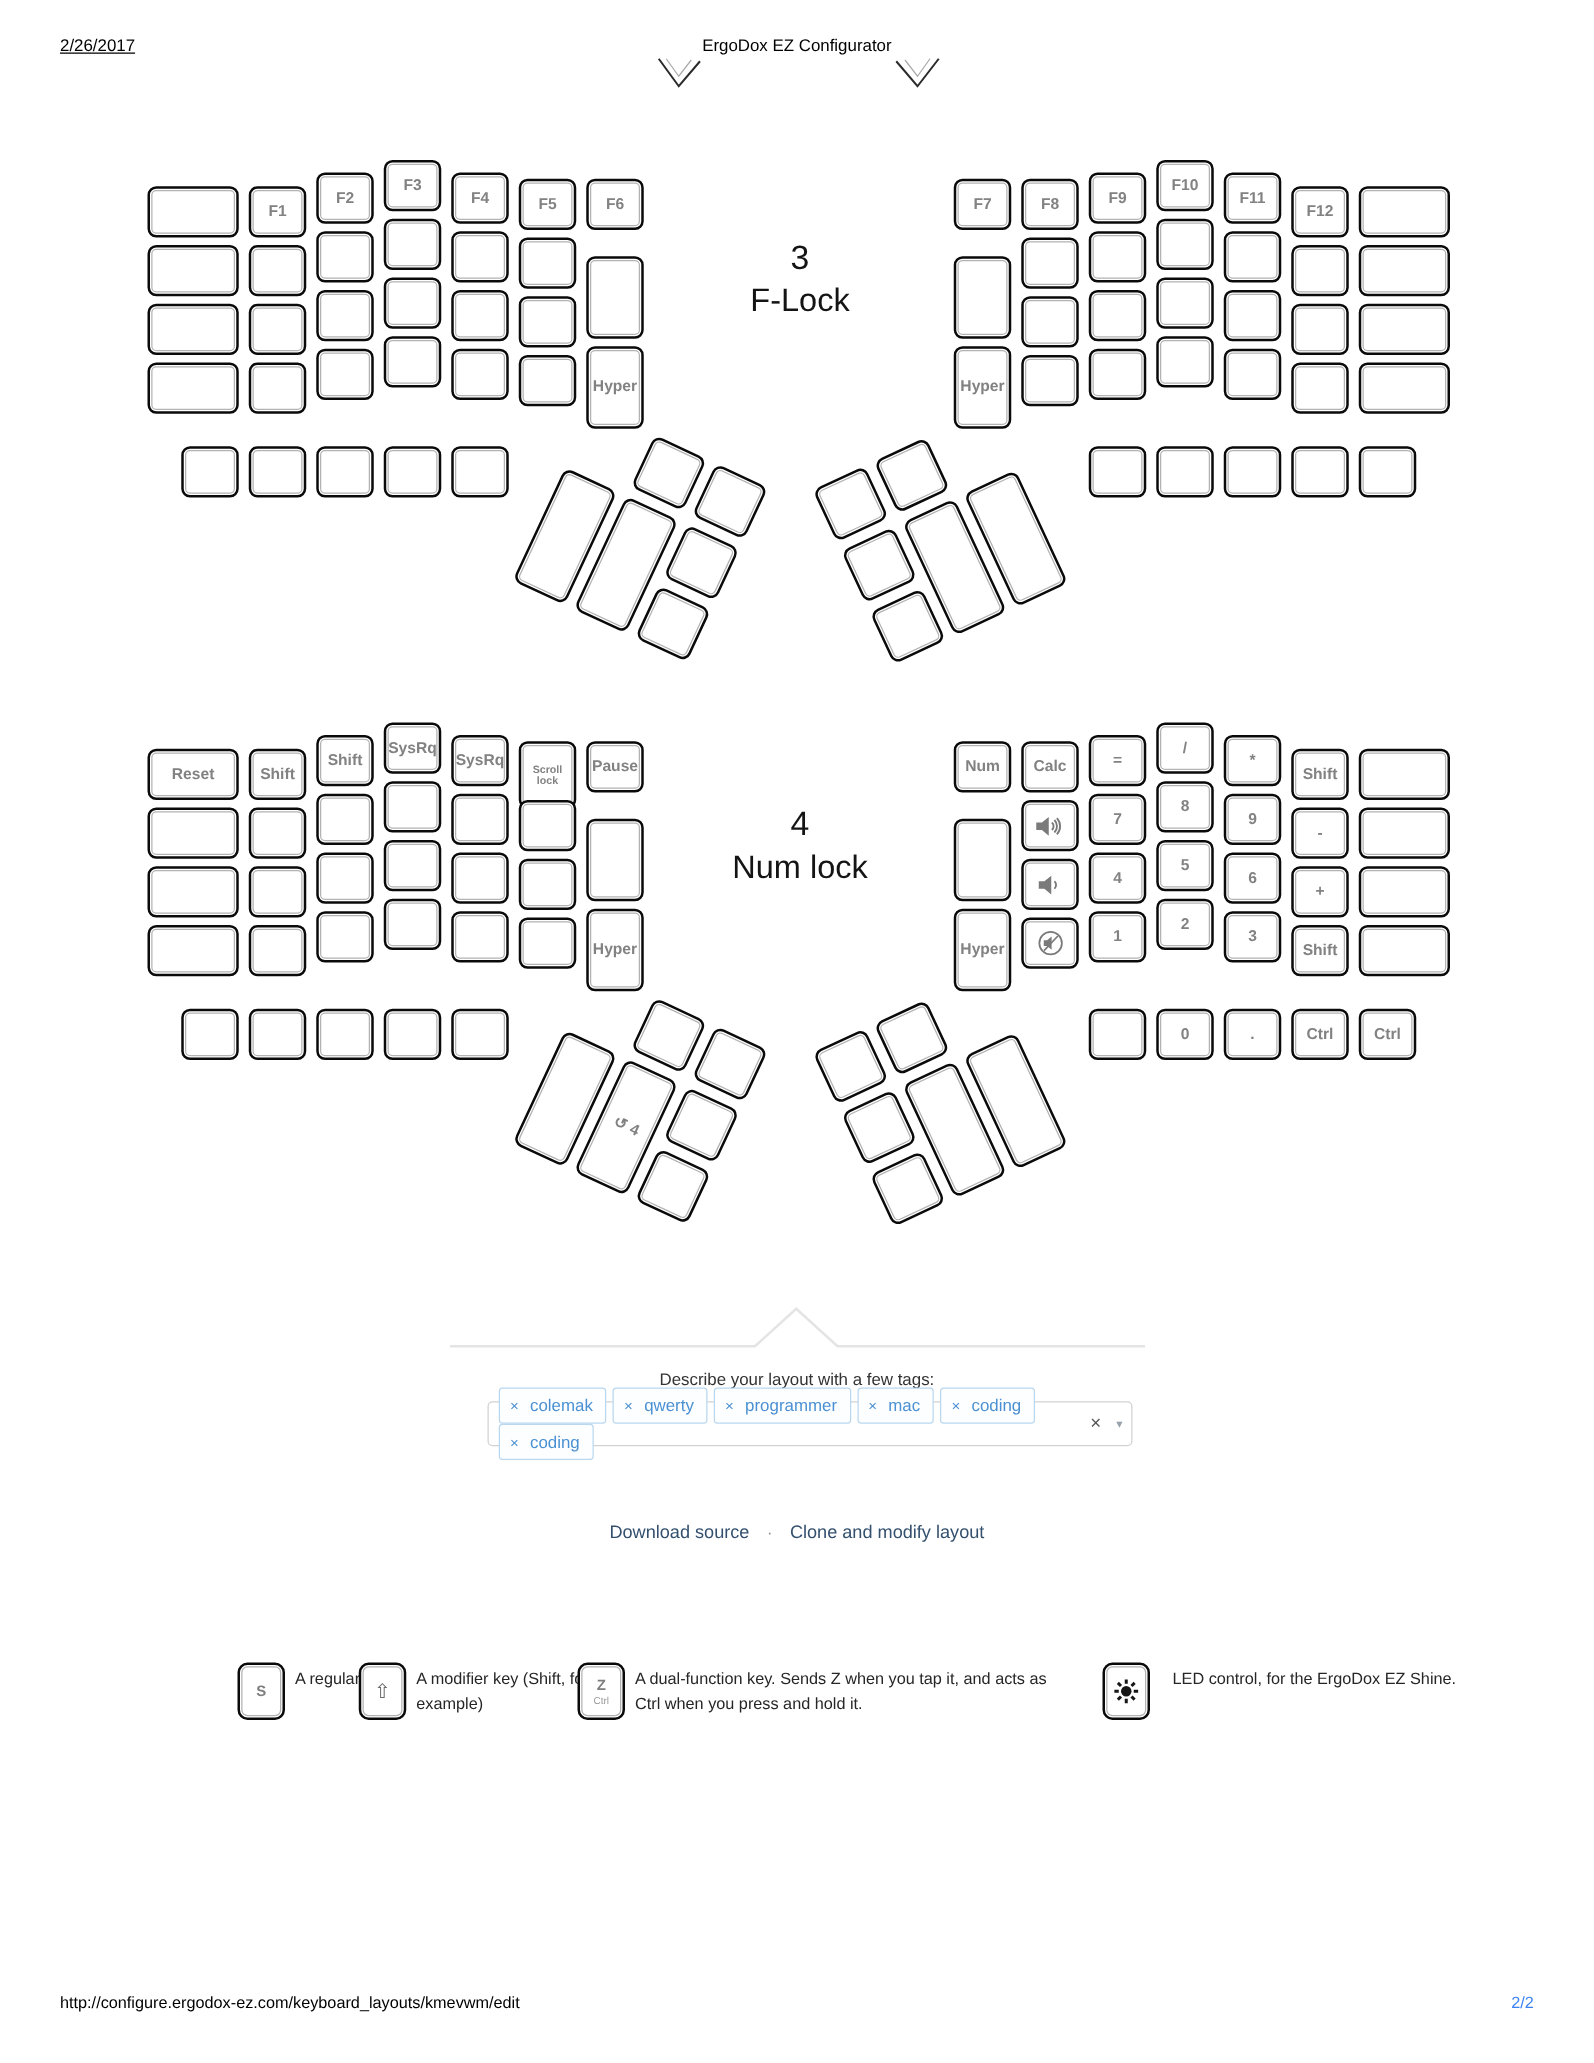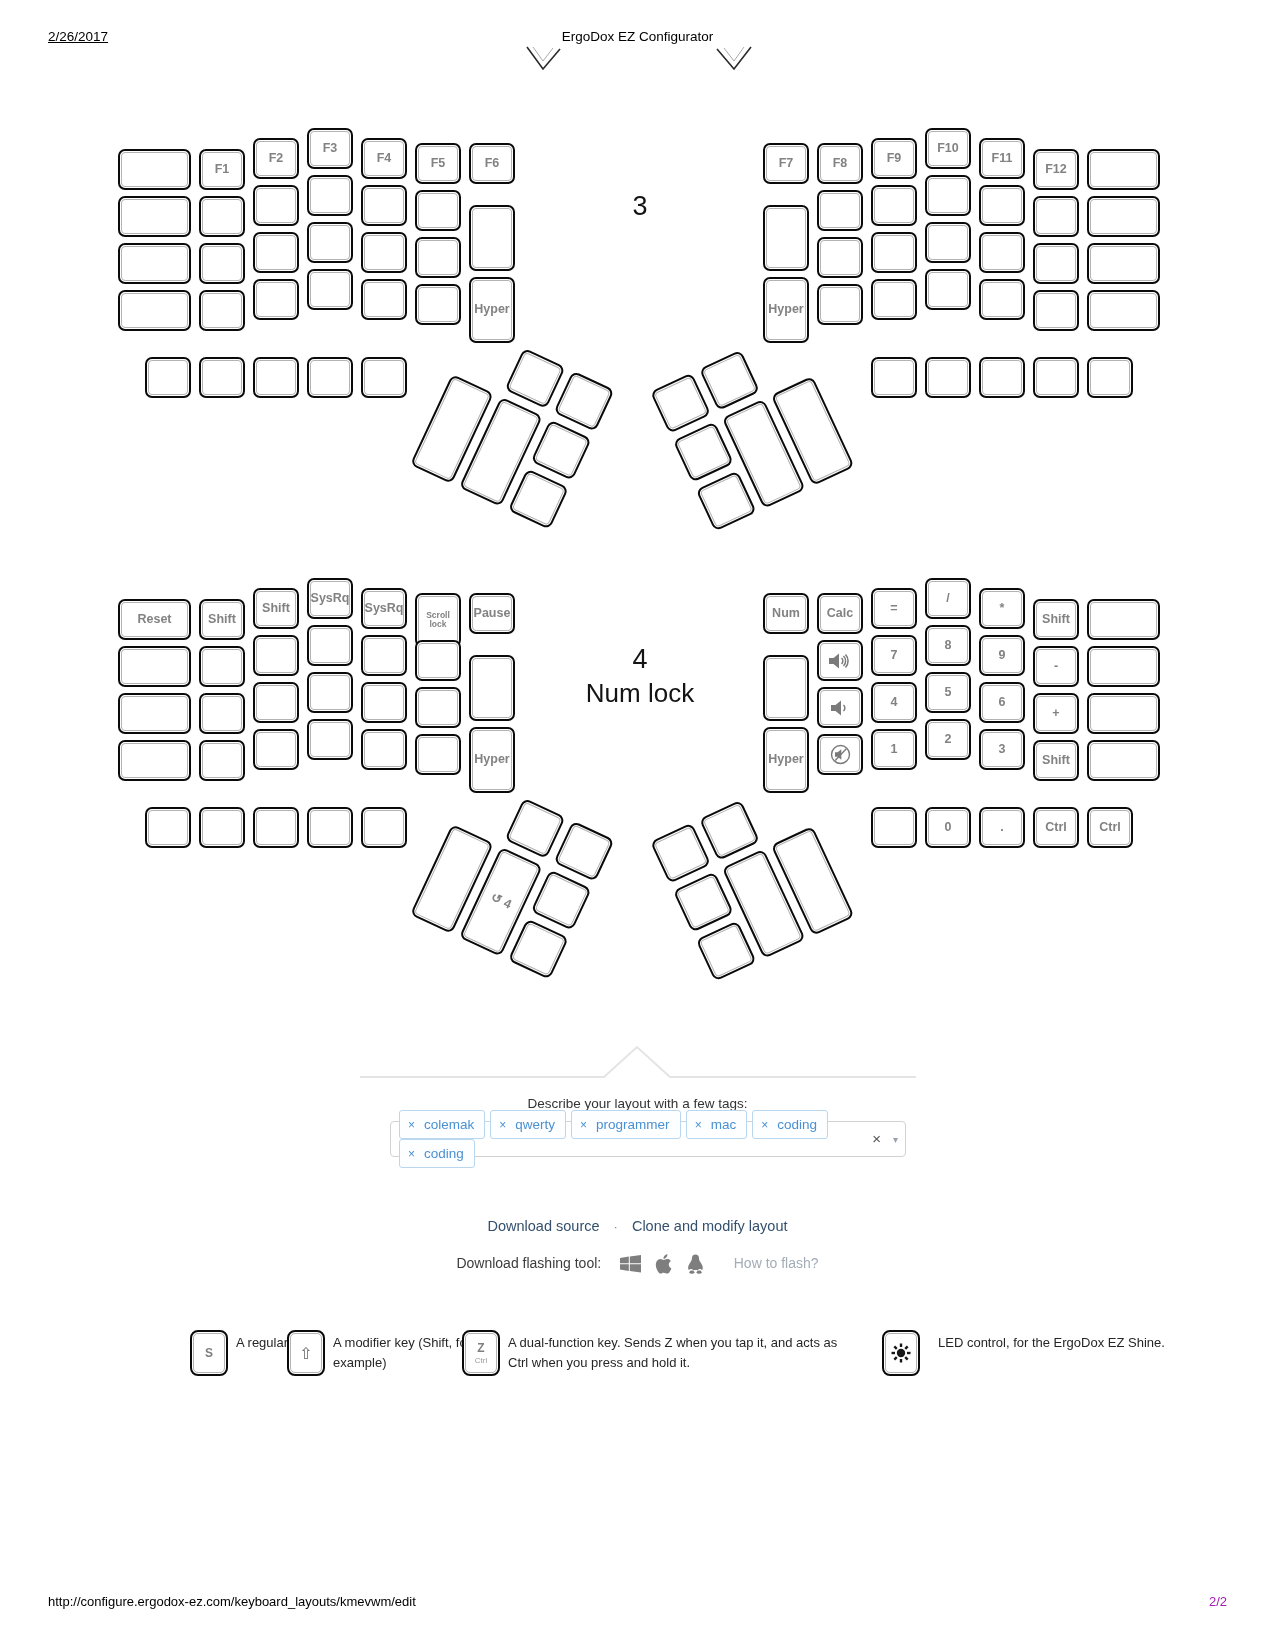--- a/index.html
+++ b/index.html
@@ -40,41 +40,42 @@
   
   .lg-item{position:absolute;top:1330px;}
   .lkey{position:relative;width:38px;height:46px;border:2.5px solid #0a0a0a;border-radius:8px;background:#fff;
         box-sizing:border-box;display:flex;flex-direction:column;align-items:center;justify-content:center;}
   .lkey::after{content:"";position:absolute;inset:1px;border:1.5px solid #b3b3b3;border-radius:5px;pointer-events:none;}
   .lkey .m{font-size:12px;font-weight:bold;color:#7e7e7e;line-height:1;}
   .lkey .shift-glyph{font-size:16px;color:#6a6a6a;font-weight:normal;}
   .lkey .sub{font-size:8px;color:#9a9a9a;line-height:1;margin-top:3px;}
   .lg-text{position:absolute;top:3px;font-size:13px;color:#262626;line-height:1.55;}
   .footer-url{position:absolute;left:48px;top:1594px;font-size:13px;color:#000;}
-  .footer-page{position:absolute;right:48px;top:1594px;font-size:13px;color:#a21caf;}
+  .footer-page{position:absolute;right:48px;top:1594px;font-size:13px;color:#3b82f6;}
 </style>
 </head>
 <body>
 
 <div id="stage">
 
   <div class="hdr" style="left:48px;top:29px;text-decoration:underline;">2/26/2017</div>
   <div class="title">ErgoDox EZ Configurator</div>
 
   <svg class="chev" style="left:524px;top:46px;" width="40" height="26" viewBox="0 0 40 26">
     <polyline points="3,1 19,23 36,3" stroke="#2b2b2b" fill="none" stroke-width="1.6"></polyline>
     <polyline points="9,1 19,15 29,2" stroke="#ababab" fill="none" stroke-width="1"></polyline>
   </svg>
   <svg class="chev" style="left:714px;top:46px;" width="40" height="26" viewBox="0 0 40 26">
     <polyline points="3,3 20,23 37,1" stroke="#2b2b2b" fill="none" stroke-width="1.6"></polyline>
     <polyline points="10,2 20,15 30,1" stroke="#ababab" fill="none" stroke-width="1"></polyline>
   </svg>
 
   <div class="layer-label" style="top:190px;">
     <div class="num">3</div>
+    <div class="nm">F-Lock</div>
   </div>
   <div class="layer-label" style="top:643px;">
     <div class="num">4</div>
     <div class="nm">Num lock</div>
   </div>
 
   <div id="kb-root">
       <div class="half" style="left: 118px; top: 128px;">
         <div class="key" style="left: 0px; top: 21px; width: 73px; height: 41px;">
           <span class="klabel"></span>
@@ -586,37 +587,20 @@
           <span class="pill-label">coding</span>
         </span></span>
     <span class="tag-clear">×</span>
     <span class="tag-caret">▾</span>
   </div>
 
   <div class="links-row">
     <a href="#">Download source</a><span class="dotsep">·</span><a href="#">Clone and modify layout</a>
   </div>
 
-  <div class="flash-row">
-    <span>Download flashing tool:</span>
-    <span class="osicons">
-      <svg width="21" height="18" viewBox="0 0 21 18">
-        <path fill="#7e7e7e" d="M0 3.1 L8.8 1.6 V8.3 H0 Z M9.8 1.4 L21 0 V8.3 H9.8 Z M0 9.2 H8.8 V15.9 L0 14.5 Z M9.8 9.2 H21 V17.5 L9.8 16 Z"></path>
-      </svg>
-      <svg width="17" height="20" viewBox="0 0 17 20">
-        <path fill="#7e7e7e" d="M13.8 10.6c0-2.4 2-3.6 2.1-3.7-1.1-1.7-2.9-1.9-3.5-1.9-1.5-.2-2.9.9-3.7.9-.8 0-1.9-.9-3.2-.9C3.9 5.1 2.4 6.1 1.6 7.5c-1.7 3-.4 7.3 1.2 9.7.8 1.2 1.7 2.5 3 2.4 1.2-.1 1.7-.8 3.1-.8 1.4 0 1.9.8 3.2.8 1.3 0 2.1-1.2 2.9-2.4.9-1.4 1.3-2.7 1.3-2.8 0 0-2.5-1-2.5-3.8zM11.4 3.3c.7-.8 1.1-2 1-3.1-1 0-2.2.7-2.9 1.5-.6.7-1.2 1.9-1 3.1 1.1.1 2.2-.6 2.9-1.5z"></path>
-      </svg>
-      <svg width="19" height="20" viewBox="0 0 19 20">
-        <path fill="#7e7e7e" d="M9.5.5C7.3.5 5.9 2 5.9 4.3c0 1.2-.4 2.4-1.3 3.8C3.5 9.8 2.1 11.8 2.1 13.9c0 .9.3 1.6.9 2.1.5-.7 1.4-1.1 2.4-.9.8.1 1.5.6 1.9 1.2.7-.2 1.5-.3 2.2-.3.7 0 1.4.1 2.1.3.4-.6 1.1-1.1 1.9-1.2 1-.2 1.9.2 2.4.9.6-.5.9-1.2.9-2.1 0-2.1-1.4-4.1-2.5-5.8-.9-1.4-1.3-2.6-1.3-3.8C13.1 2 11.7.5 9.5.5z"></path>
-        <ellipse cx="5.9" cy="18.2" rx="2.5" ry="1.6" fill="#7e7e7e"></ellipse>
-        <ellipse cx="13.1" cy="18.2" rx="2.5" ry="1.6" fill="#7e7e7e"></ellipse>
-      </svg>
-    </span>
-    <a href="#" class="howflash">How to flash?</a>
-  </div>
 
   <div class="lg-item" style="left:190px;">
     <div class="lkey">
         <span class="m">S</span>
       </div>
     <div class="lg-text" style="left:46px;width:76px;">A regular key</div>
   </div>
   <div class="lg-item" style="left:287px;">
     <div class="lkey">
         <span class="shift-glyph">⇧</span>

